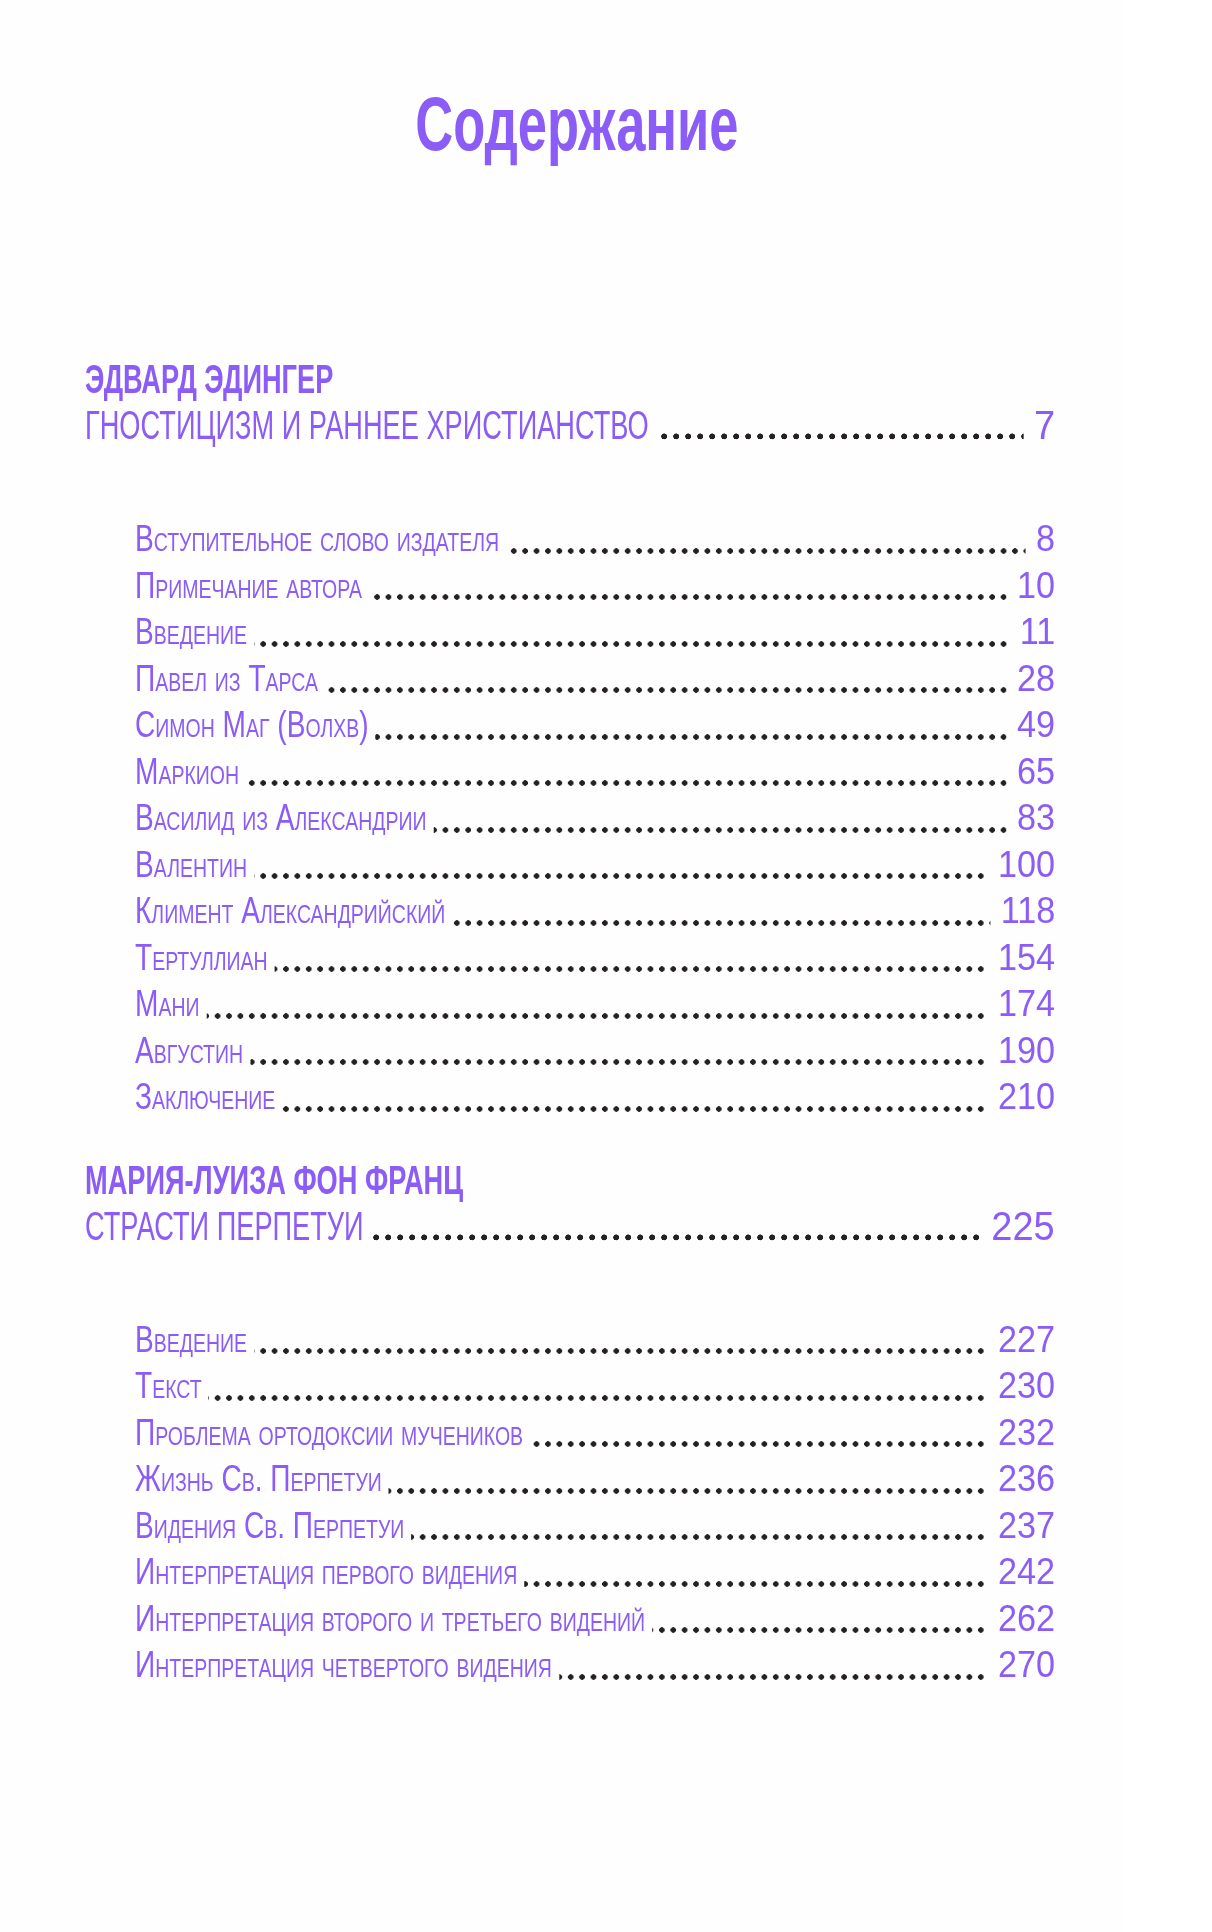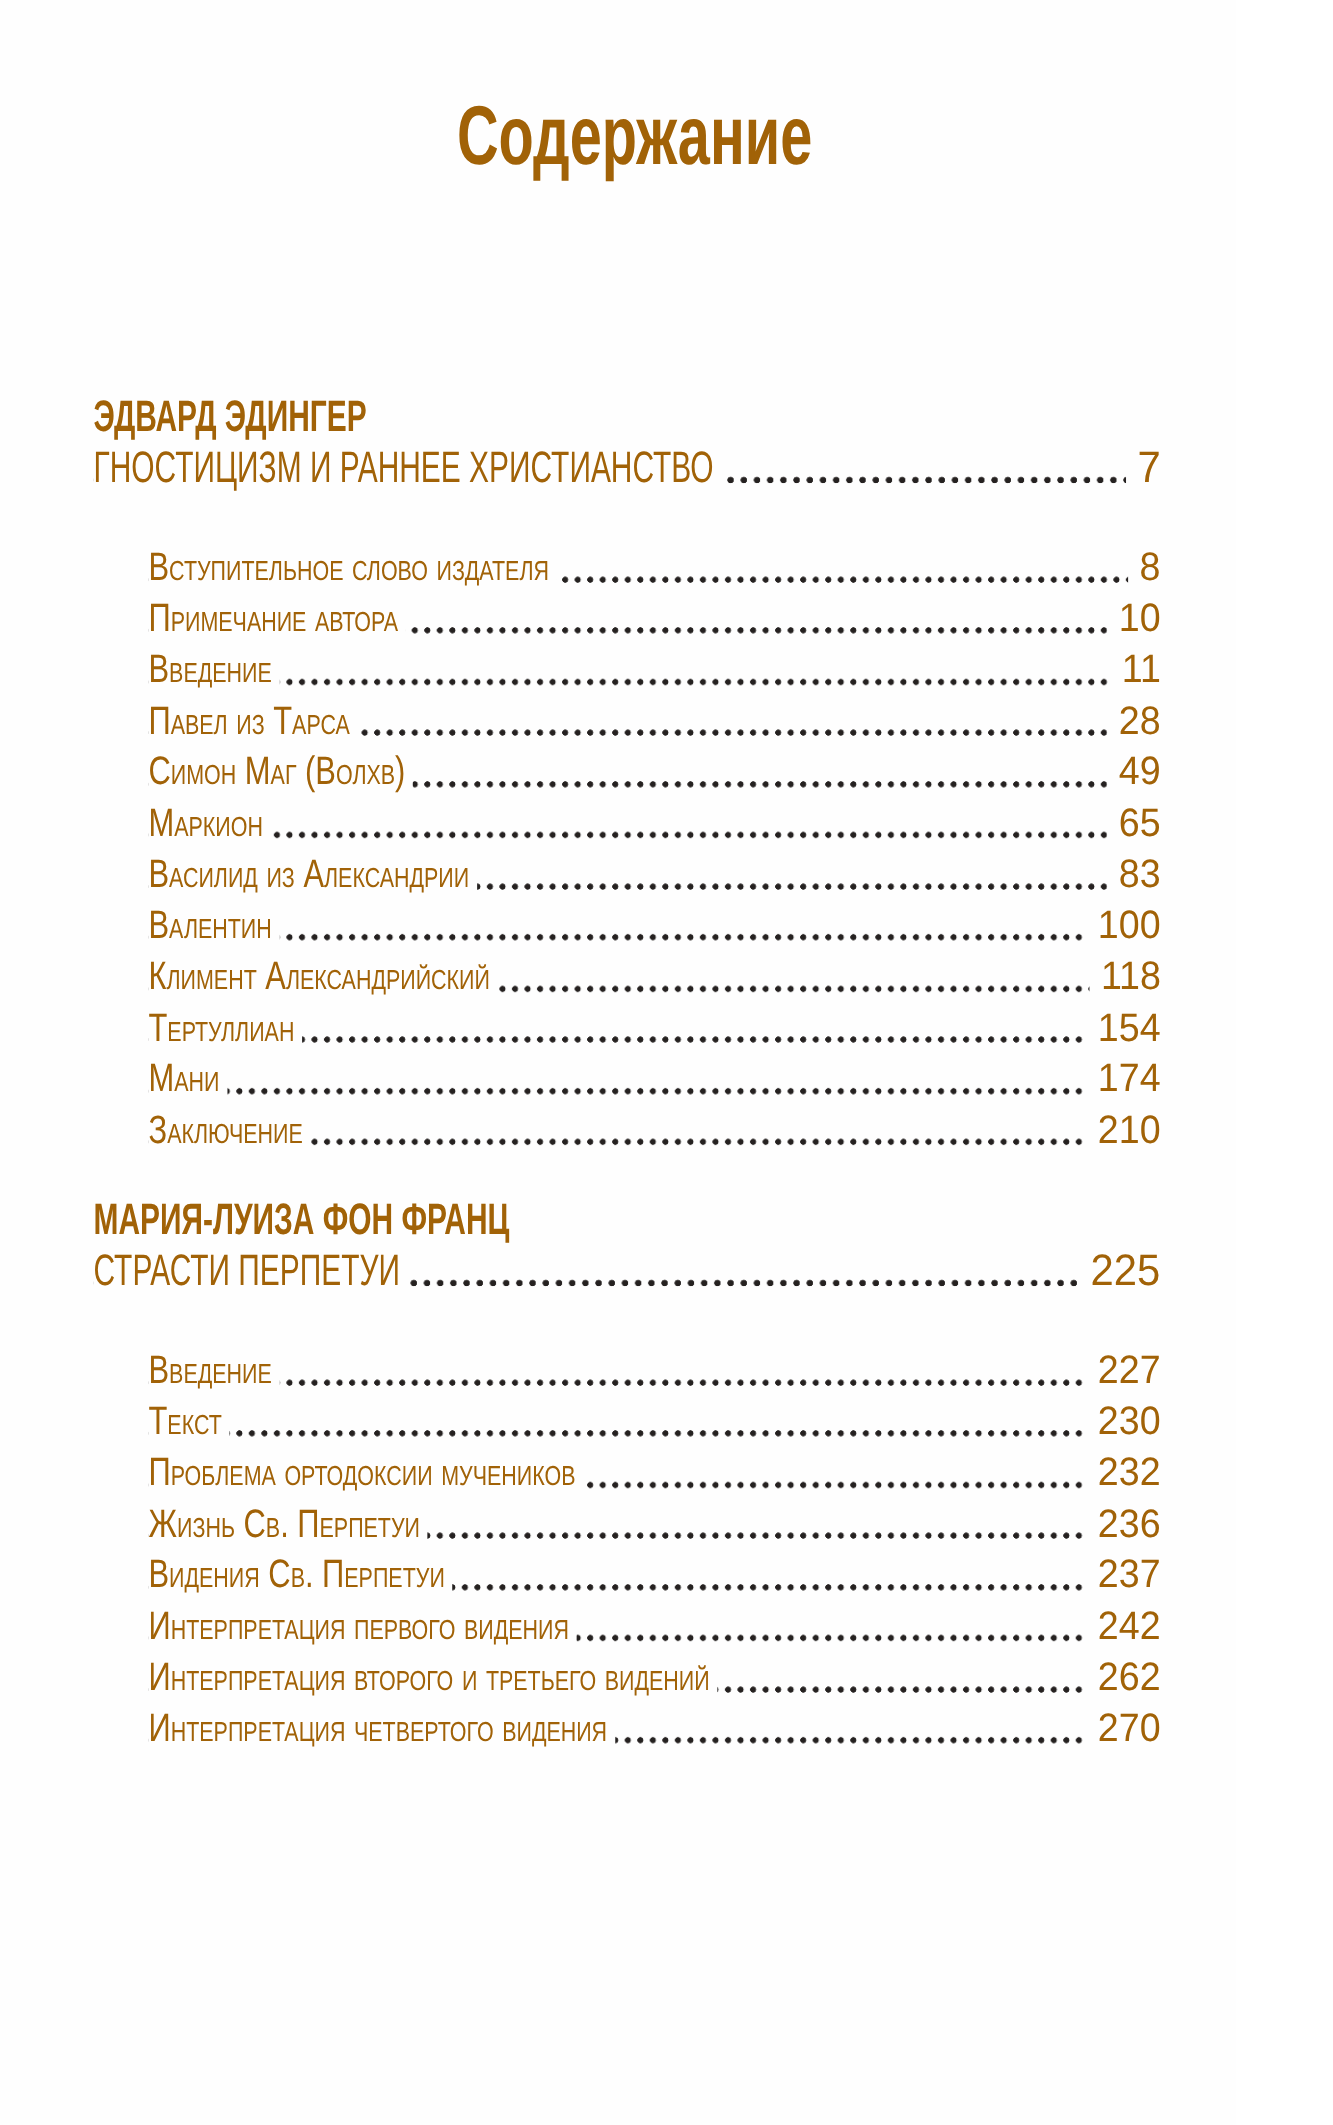--- a/index.html
+++ b/index.html
@@ -5,21 +5,21 @@
   html, body {
     margin: 0;
     padding: 0;
     background: #ffffff;
   }
   .page {
     position: relative;
     width: 1124px;
     height: 1932px;
     background: #fefefe;
-    color: #a16207;
+    color: #8b5cf6;
     font-family: "Liberation Sans", sans-serif;
     overflow: hidden;
   }
   .content {
     position: absolute;
     left: 85px;
     top: 0;
     width: 970px;
   }
   
@@ -66,21 +66,21 @@
   .sec-title-row .lbl {
     position: relative;
     z-index: 1;
     display: inline-block;
     background: #fefefe;
     padding-right: 10px;
     transform: scaleX(0.68);
     transform-origin: 0 50%;
   }
   
-  .toc-list { margin-top: 44px; padding-left: 50px; }
+  .toc-list { margin-top: 68px; padding-left: 50px; }
   .toc-row {
     position: relative;
     height: 46.5px;
     font-size: 36px;
     line-height: 46.5px;
     font-variant: small-caps;
     white-space: nowrap;
   }
   .toc-row::before {
     content: "";
@@ -165,20 +165,24 @@
         </div>
         <div class="toc-row">
           <span class="lbl">Тертуллиан</span>
           <span class="pg">154</span>
         </div>
         <div class="toc-row">
           <span class="lbl">Мани</span>
           <span class="pg">174</span>
         </div>
         <div class="toc-row">
+          <span class="lbl">Августин</span>
+          <span class="pg">190</span>
+        </div>
+        <div class="toc-row">
           <span class="lbl">Заключение</span>
           <span class="pg">210</span>
         </div>
       </div>
     </div>
 
     <div class="section-s2">
       <div class="sec-author">МАРИЯ-ЛУИЗА ФОН ФРАНЦ</div>
       <div class="sec-title-row">
         <span class="lbl">СТРАСТИ ПЕРПЕТУИ</span>

